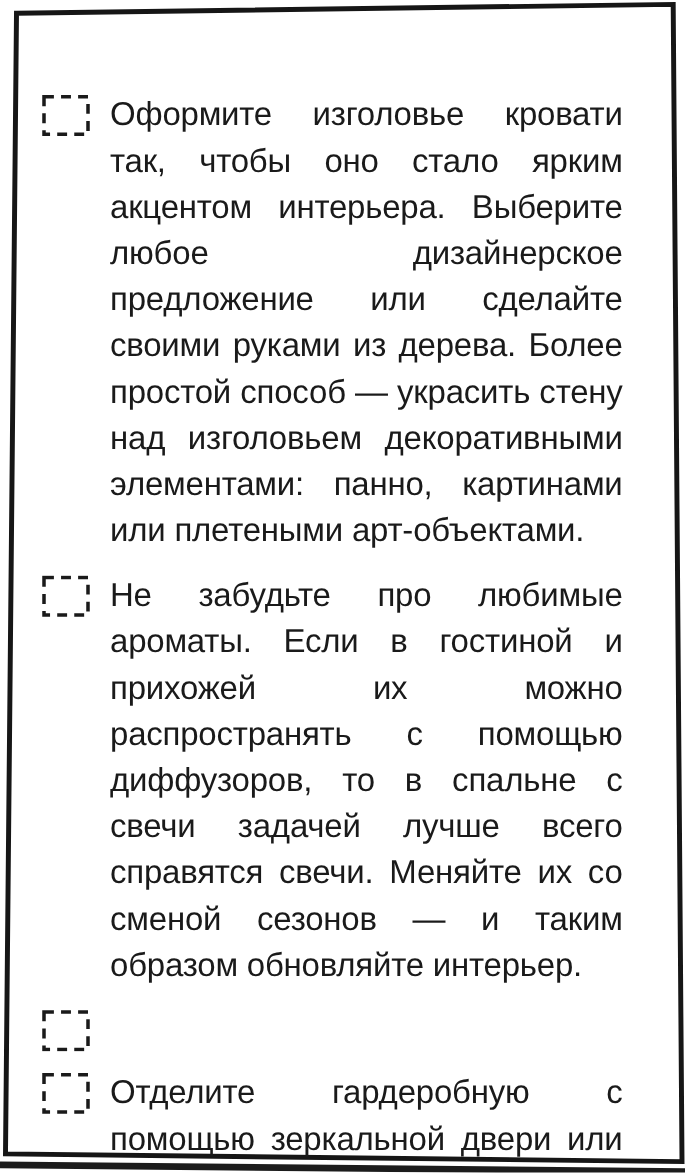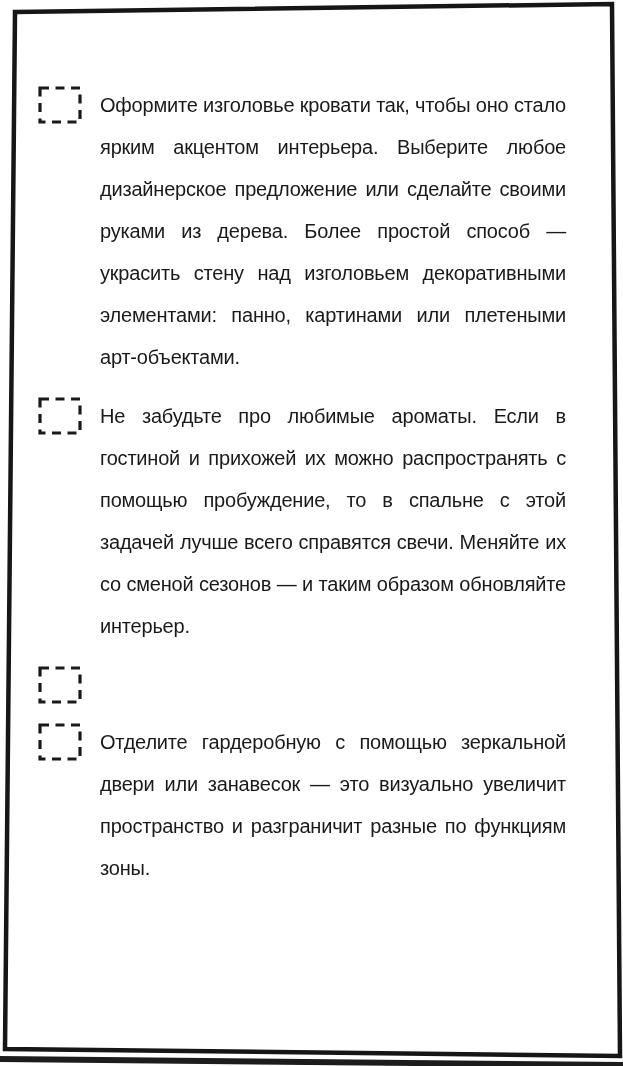--- a/index.html
+++ b/index.html
@@ -36,21 +36,21 @@
     width: 44px;
     height: 38px;
     margin-top: 2px;
     margin-right: 18px;
     display: block;
     cursor: pointer;
   }
   .item-text {
     flex: 1 1 auto;
     margin: 0;
-    font-size: 20px;
+    font-size: 30px;
     line-height: 42px;
     letter-spacing: -0.2px;
     text-align: justify;
     color: #1a1a1a;
     font-stretch: condensed;
   }
 </style>
 </head>
 <body>
 
@@ -71,21 +71,21 @@
       </span>
       <p class="item-text">Оформите изголовье кровати так, чтобы оно стало ярким акцентом интерьера. Выберите любое дизайнерское предложение или сделайте своими руками из дерева. Более простой способ — украсить стену над изголовьем декоративными элементами: панно, картинами или плетеными арт-объектами.</p>
     </div>
 
     <div class="item">
       <span class="checkbox" role="checkbox" aria-checked="false">
         <svg width="44" height="38" viewBox="0 0 44 38">
           <rect x="2" y="2" width="40" height="34" fill="none" stroke="#1a1a1a" stroke-width="3.2" stroke-dasharray="9 6.5"></rect>
         </svg>
       </span>
-      <p class="item-text">Не забудьте про любимые ароматы. Если в гостиной и прихожей их можно распространять с помощью пробуждение, то в спальне с этой задачей лучше всего справятся свечи. Меняйте их со сменой сезонов — и таким образом обновляйте интерьер.</p>
+      <p class="item-text">Не забудьте про любимые ароматы. Если в гостиной и прихожей их можно распространять с помощью диффузоров, то в спальне с свечи задачей лучше всего справятся свечи. Меняйте их со сменой сезонов — и таким образом обновляйте интерьер.</p>
     </div>
 
     <div class="item">
       <span class="checkbox" role="checkbox" aria-checked="false">
         <svg width="44" height="38" viewBox="0 0 44 38">
           <rect x="2" y="2" width="40" height="34" fill="none" stroke="#1a1a1a" stroke-width="3.2" stroke-dasharray="9 6.5"></rect>
         </svg>
       </span>
     </div>
 

